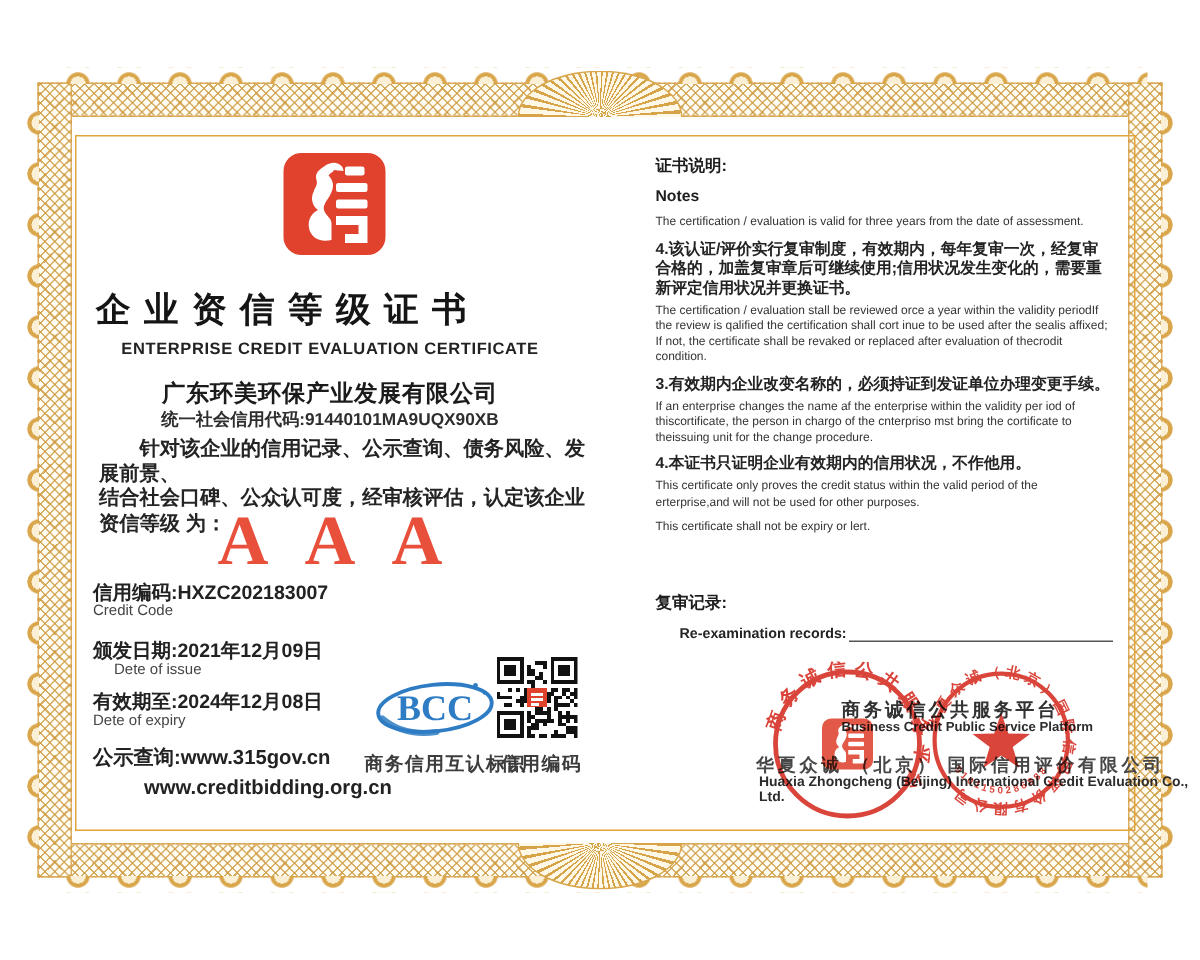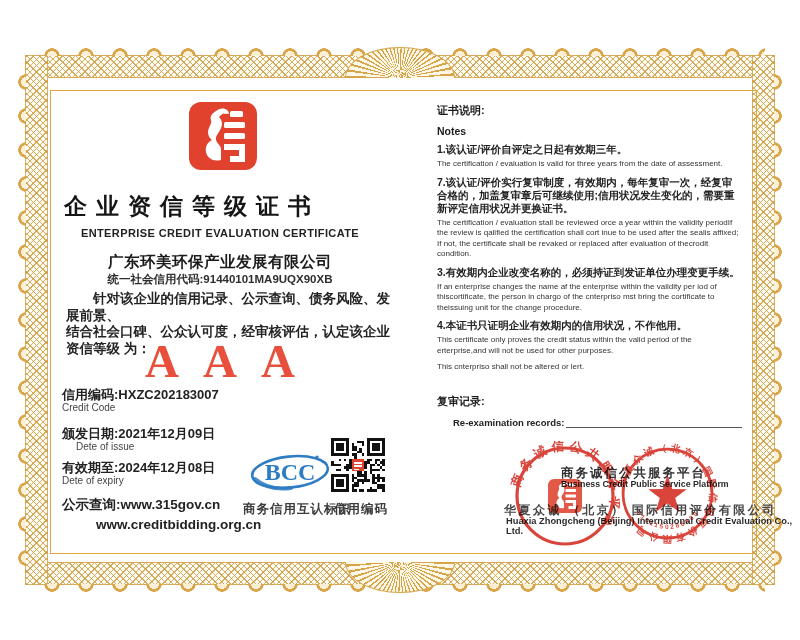--- a/index.html
+++ b/index.html
@@ -288,29 +288,28 @@
         <rect x="9" y="10.6" width="3" height="0.8" fill="#fff"></rect>
         <rect x="9" y="11.9" width="2" height="0.7" fill="#fff"></rect>
       </svg>
   </div>
   <div class="bcc-label">商务信用互认标识</div>
   <div class="ecert-label">信用编码</div>
 
   <div class="notes">
     <div class="h-zh">证书说明:</div>
     <div class="h-en">Notes</div>
-    <div class="zh">1.该认证/评价自评定之日起有效期三年。</div>
     <div class="en">The certification / evaluation is valid for three years from the date of assessment.</div>
-    <div class="zh">7.该认证/评价实行复审制度，有效期内，每年复审一次，经复审合格的，加盖复审章后可继续使用;信用状况发生变化的，需要重新评定信用状况并更换证书。</div>
+    <div class="zh">4.该认证/评价实行复审制度，有效期内，每年复审一次，经复审合格的，加盖复审章后可继续使用;信用状况发生变化的，需要重新评定信用状况并更换证书。</div>
     <div class="en">The certification / evaluation stall be reviewed orce a year within the validity periodIf the review is qalified the certification shall cort inue to be used after the sealis affixed; If not, the certificate shall be revaked or replaced after evaluation of thecrodit condition.</div>
     <div class="zh">3.有效期内企业改变名称的，必须持证到发证单位办理变更手续。</div>
     <div class="en">If an enterprise changes the name af the enterprise within the validity per iod of thiscortificate, the person in chargo of the cnterpriso mst bring the cortificate to theissuing unit for the change procedure.</div>
     <div class="zh">4.本证书只证明企业有效期内的信用状况，不作他用。</div>
     <div class="en">This certificate only proves the credit status within the valid period of the erterprise,and will not be used for other purposes.</div>
-    <div class="en">This cnterpriso shall not be altered or lert.</div>
+    <div class="en">This certificate shall not be expiry or lert.</div>
   </div>
 
   <div class="reexam">
     <div class="zh">复审记录:</div>
     <div class="row">
       <span class="en">Re-examination records:</span>
       <span class="uline"></span>
     </div>
   </div>
 

